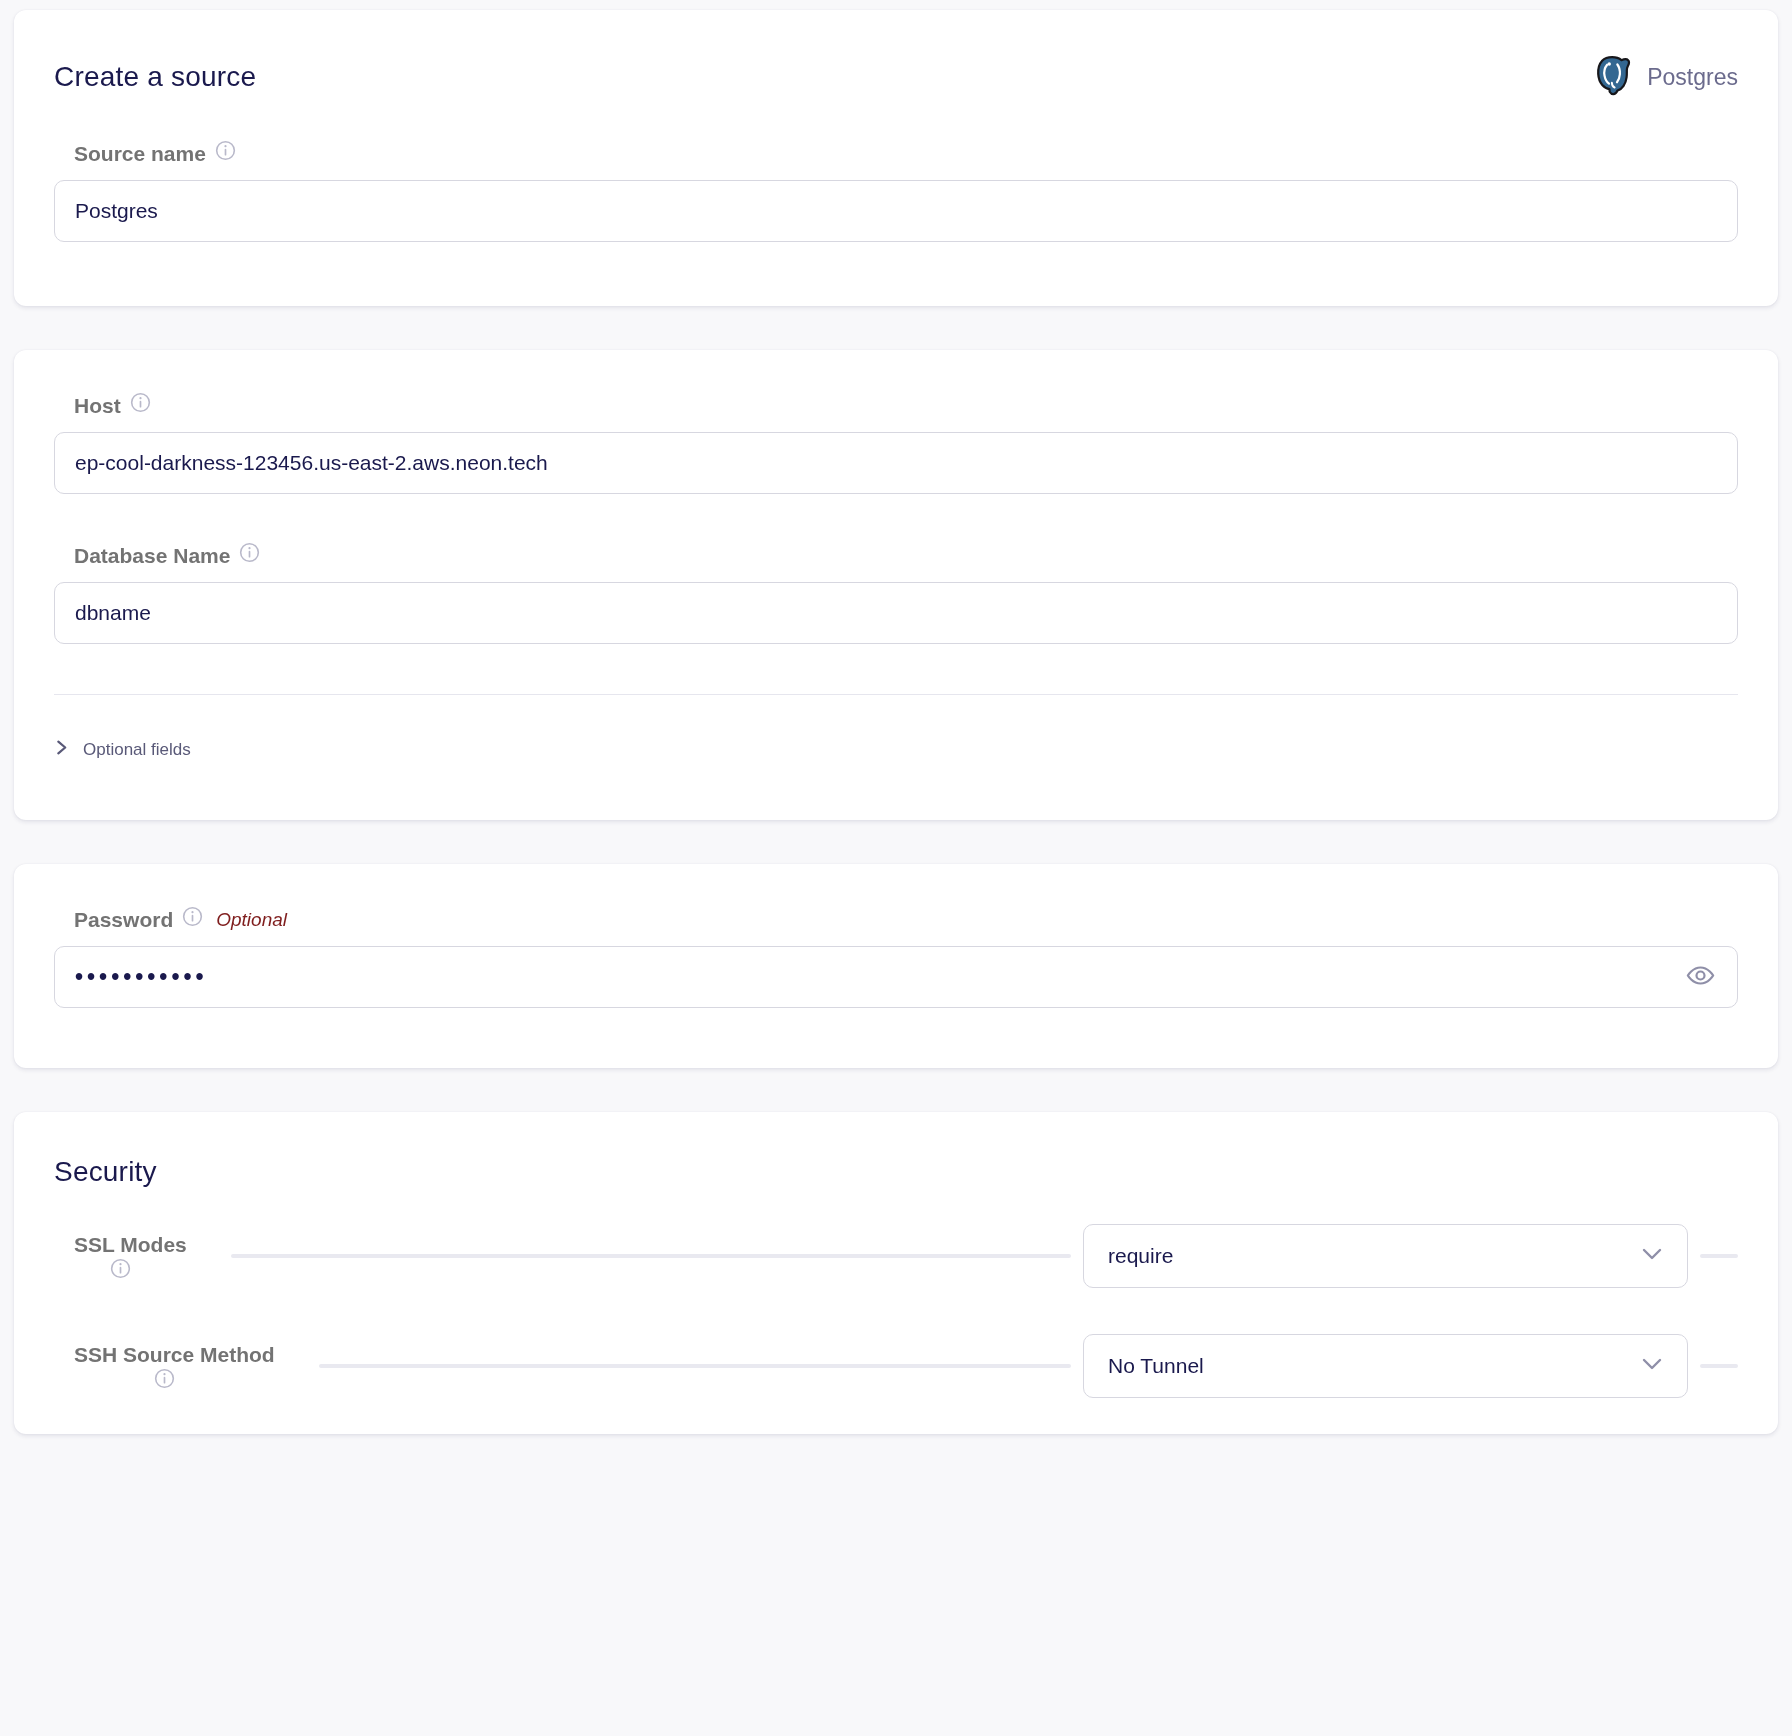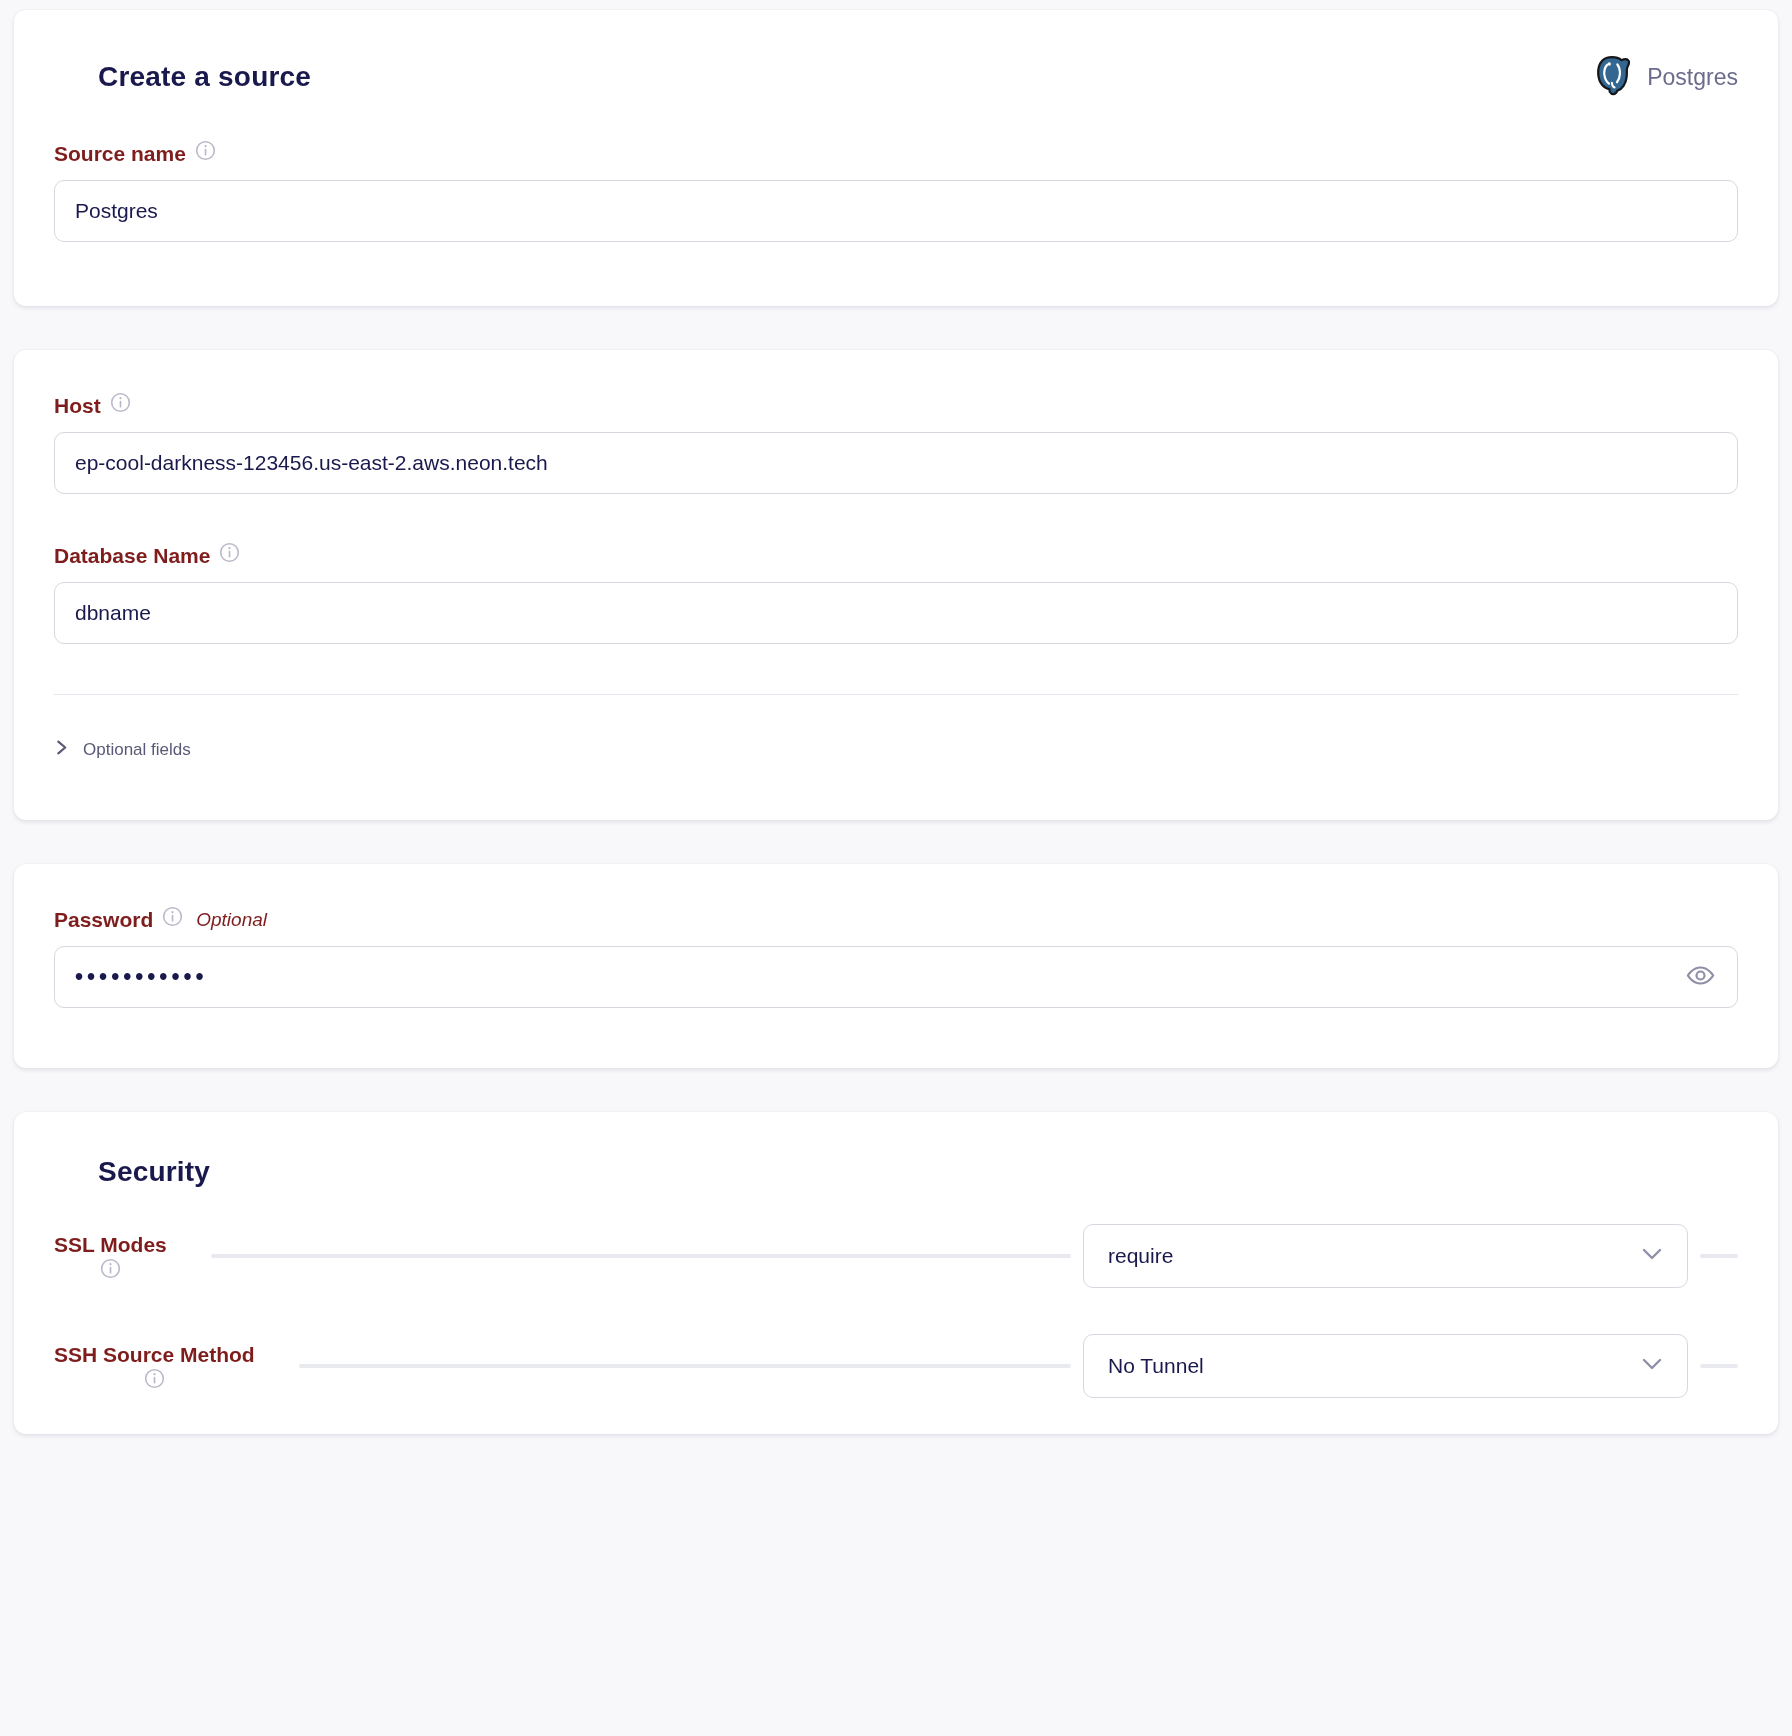--- a/index.html
+++ b/index.html
@@ -22,24 +22,23 @@
   #security-card { padding-bottom: 36px; }
 
   .card-header-row {
     display: flex;
     align-items: center;
     justify-content: space-between;
     margin-bottom: 42px;
   }
   .card-title {
     font-size: 28px;
-    font-weight: 700;
+    font-weight: 400;
     letter-spacing: 0.2px;
     color: #1a194d;
-    margin-left: 44px;
   }
   .connector-badge {
     display: flex;
     align-items: center;
     gap: 14px;
   }
   .connector-badge .connector-name {
     font-size: 23px;
     color: #6b6b8d;
   }
@@ -48,21 +47,22 @@
   .field:last-child { margin-bottom: 0; }
   .label-row {
     display: flex;
     align-items: center;
     gap: 9px;
     margin-bottom: 14px;
   }
   .field-label {
     font-size: 21px;
     font-weight: 600;
-    color: #7f1d1d;
+    color: #737373;
+    margin-left: 20px;
   }
   .optional-tag {
     font-size: 19px;
     font-style: italic;
     color: #7f1d1d;
     margin-left: 4px;
   }
   .info-icon { display: inline-flex; flex: none; margin-top: -8px; }
 
   .text-input {

